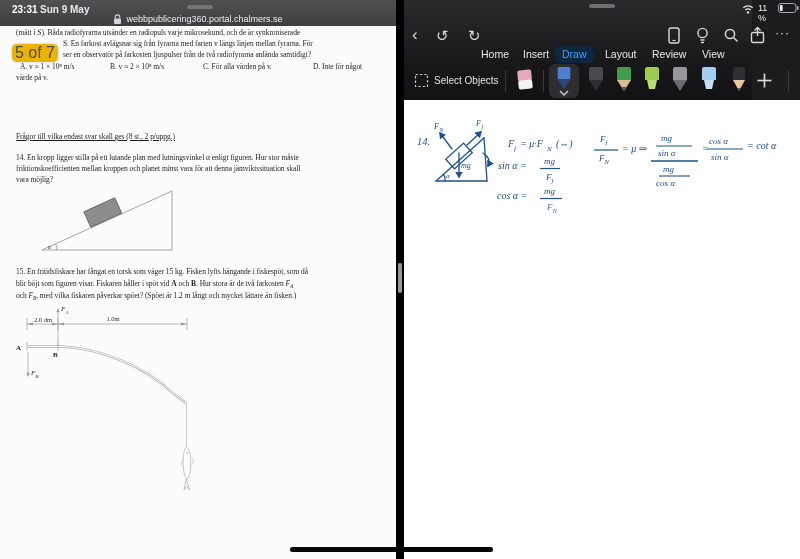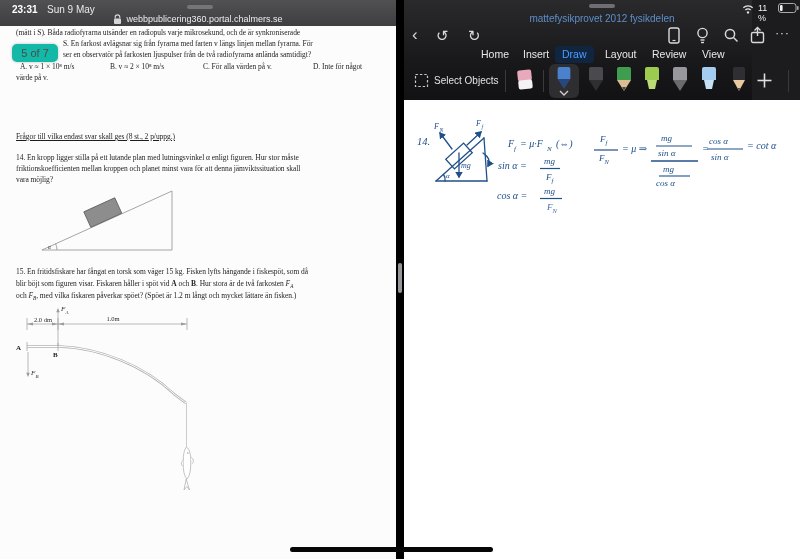--- a/index.html
+++ b/index.html
@@ -13,22 +13,22 @@
   .status-txt{color:#fff;font-size:10px;font-weight:600;}
   .win-pill{width:26px;height:4px;border-radius:2px;background:#757578;}
   #url-row{left:0;top:13px;width:396px;height:12px;display:flex;align-items:center;justify-content:center;gap:4px;}
   #url-row span{color:#ededf0;font-size:9px;}
   #pdf-page{left:0;top:26px;width:396px;height:533px;background:#fcfcfc;
             font-family:"Liberation Serif","DejaVu Serif",serif;color:#1e1e20;}
   .doc-line{position:absolute;font-size:7.5px;white-space:nowrap;letter-spacing:-0.05px;}
   .seg-b{font-weight:bold;}
   .seg-i{font-style:italic;}
   .seg-sub{font-style:italic;font-size:5.2px;vertical-align:-1.5px;}
-  #page-badge{left:12px;top:18px;width:46px;height:18px;border-radius:5px;background:#14b8a6;
-              box-shadow:0 0 3px rgba(0,0,0,.25);color:#4c4c4e;font-size:11px;
+  #page-badge{left:12px;top:18px;width:46px;height:18px;border-radius:5px;background:#eab308;
+              box-shadow:0 0 3px rgba(0,0,0,.25);color:#4c4c4e;font-size:16px;
               font-family:"Liberation Sans",sans-serif;display:flex;align-items:center;justify-content:center;}
   #doc-heading{text-decoration:underline;}
   #fig-svg{left:0;top:0;width:396px;height:533px;}
 
   
   #split-divider{left:396px;top:0;width:8px;height:559px;background:#000;}
   #divider-handle{left:398px;top:263px;width:4px;height:30px;border-radius:2px;background:#97979b;}
   #home-indicator{left:290px;top:547px;width:203px;height:5px;border-radius:3px;background:#060606;}
 
   
@@ -46,21 +46,21 @@
 </style>
 </head>
 <body>
 
 <div id="screen">
 
   <section class="abs" id="left-pane">
 
     <header class="abs" id="safari-bar">
       <span class="abs status-txt" style="left:12px;top:4px;">23:31</span>
-      <span class="abs status-txt" style="left:47px;top:4px;font-weight:400;color:#e9e9ec;text-align:center;">Sun 9 May</span>
+      <span class="abs status-txt" style="left:40px;top:4px;font-weight:700;color:#e9e9ec;text-align:center;">Sun 9 May</span>
       <div class="abs win-pill" style="left:187px;top:5px;"></div>
       <div class="abs" id="url-row">
         <svg width="9" height="11" viewBox="0 0 9 11">
           <path d="M2.2,4.6 V3.2 a2.3,2.3 0 0 1 4.6,0 V4.6" fill="none" stroke="#d6d6da" stroke-width="1.1"></path>
           <rect x="1" y="4.6" width="7" height="5.4" rx="1.1" fill="#d6d6da"></rect>
         </svg>
         <span>webbpublicering360.portal.chalmers.se</span>
       </div>
     </header>
 
@@ -149,21 +149,20 @@
         <path d="M5.6,9 a5,5 0 0 1 6.8,0" fill="none" stroke="#e6e6e9" stroke-width="1.6"></path>
         <circle cx="9" cy="12" r="1.5" fill="#e6e6e9"></circle>
       </svg>
       <span class="abs" style="left:354px;top:3px;font-size:9px;color:#f0f0f2;">11 %</span>
       <svg class="abs" style="left:374px;top:3px;" width="21" height="10" viewBox="0 0 21 10">
         <rect x="0.5" y="0.5" width="17.5" height="9" rx="2.5" fill="none" stroke="#a9a9ad"></rect>
         <rect x="19" y="3" width="1.6" height="4" rx="0.8" fill="#a9a9ad"></rect>
         <rect x="2" y="2" width="2.6" height="6" rx="1" fill="#f2f2f4"></rect>
       </svg>
 
-      <div class="abs" id="word-title">mattefysikprovet 2012 fysikdelen</div>
 
       <span class="abs nav-glyph" style="left:8px;top:28px;font-size:17px;">‹</span>
       <span class="abs nav-glyph" style="left:32px;top:29px;">↺</span>
       <span class="abs nav-glyph" style="left:64px;top:29px;transform:scaleX(-1);display:inline-block;">↺</span>
       <svg class="abs" style="left:264px;top:27px;" width="12" height="17" viewBox="0 0 12 17">
         <rect x="1" y="1" width="10" height="15" rx="2" fill="none" stroke="#d9d9dc" stroke-width="1.4"></rect>
         <line x1="4.5" y1="13.5" x2="7.5" y2="13.5" stroke="#d9d9dc" stroke-width="1.2"></line>
       </svg>
       <svg class="abs" style="left:292px;top:27px;" width="13" height="17" viewBox="0 0 13 17">
         <circle cx="6.5" cy="6" r="4.6" fill="none" stroke="#d9d9dc" stroke-width="1.4"></circle>

